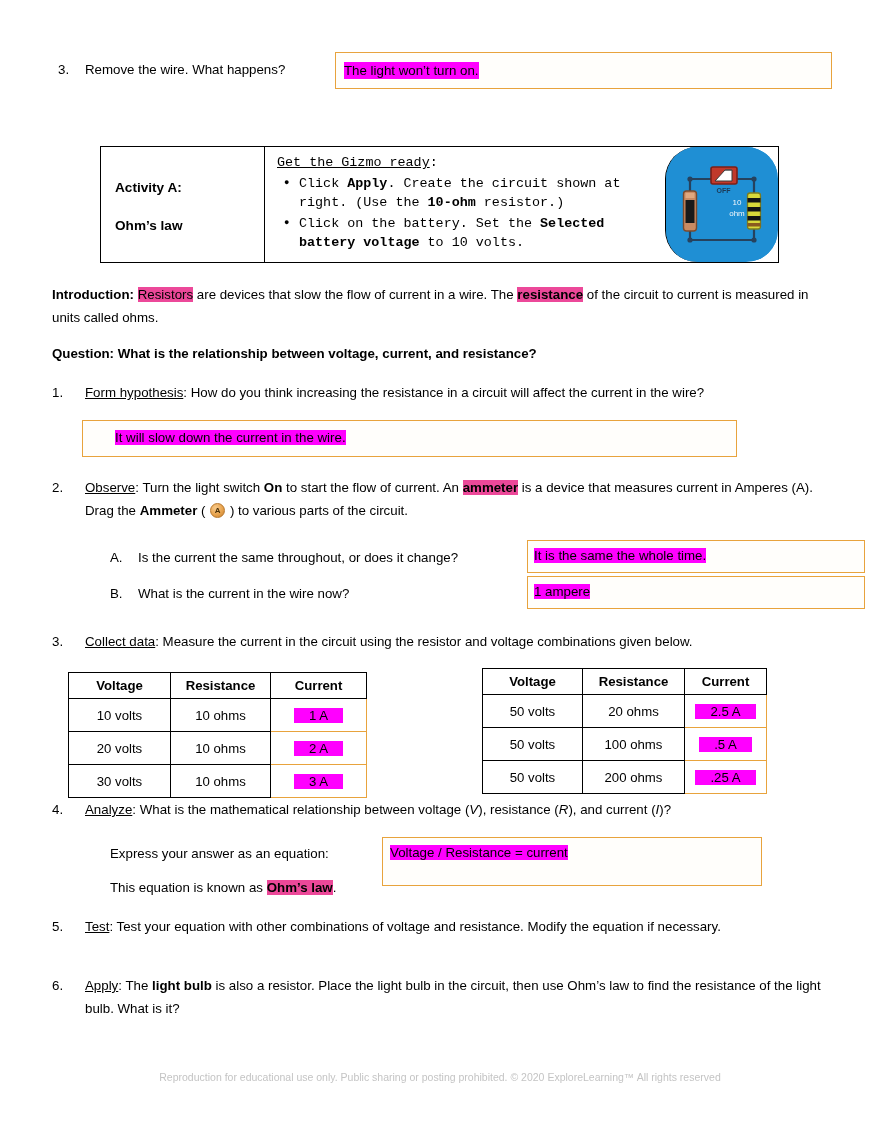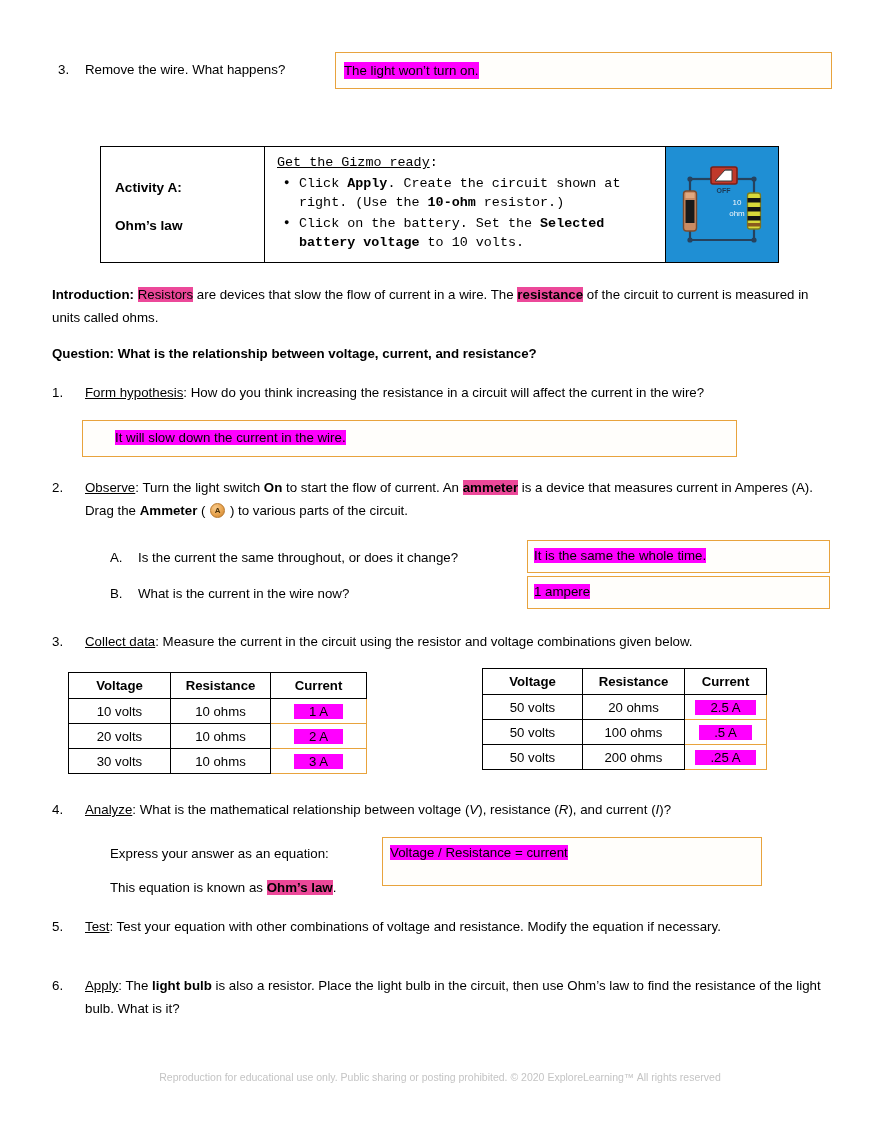--- a/index.html
+++ b/index.html
@@ -122,20 +122,21 @@
     font-size: 9px;
     line-height: 19px;
   }
   .act-right {
     width: 113px;
     border-left: 1.6px solid #000;
     box-sizing: border-box;
     position: relative;
     background: #1f8fd4;
     overflow: hidden;
+    border-radius: 32px;
   }
   .circuit-svg { display: block; }
 
   
   .para {
     position: absolute;
     width: 772px;
     left: 52px;
     line-height: 23px;
     font-size: 13.3px;
@@ -218,40 +219,40 @@
     margin-left: 28px;
     display: block;
     white-space: nowrap;
   }
   .sqA { top: 546px; }
   .sqB { top: 582px; }
 
   .abox {
     position: absolute;
     left: 527px;
-    width: 303px;
+    width: 338px;
     height: 33px;
   }
   .aboxA { top: 540px; }
   .aboxB { top: 576px; }
   .abox .aans {
     position: absolute;
     left: 6px; top: 7px;
   }
 
   
   .dtable {
     position: absolute;
     border-collapse: collapse;
     font-size: 13.2px;
   }
   .dtable td, .dtable th {
     border: 1.5px solid #000;
     padding: 0;
-    height: 25px;
+    height: 33px;
     text-align: center;
     font-weight: normal;
     background: #fff;
     box-sizing: border-box;
   }
   .dtable th {
     font-weight: bold;
     height: 26px;
   }
   .dtable td.cur, .dtable th.cur {

